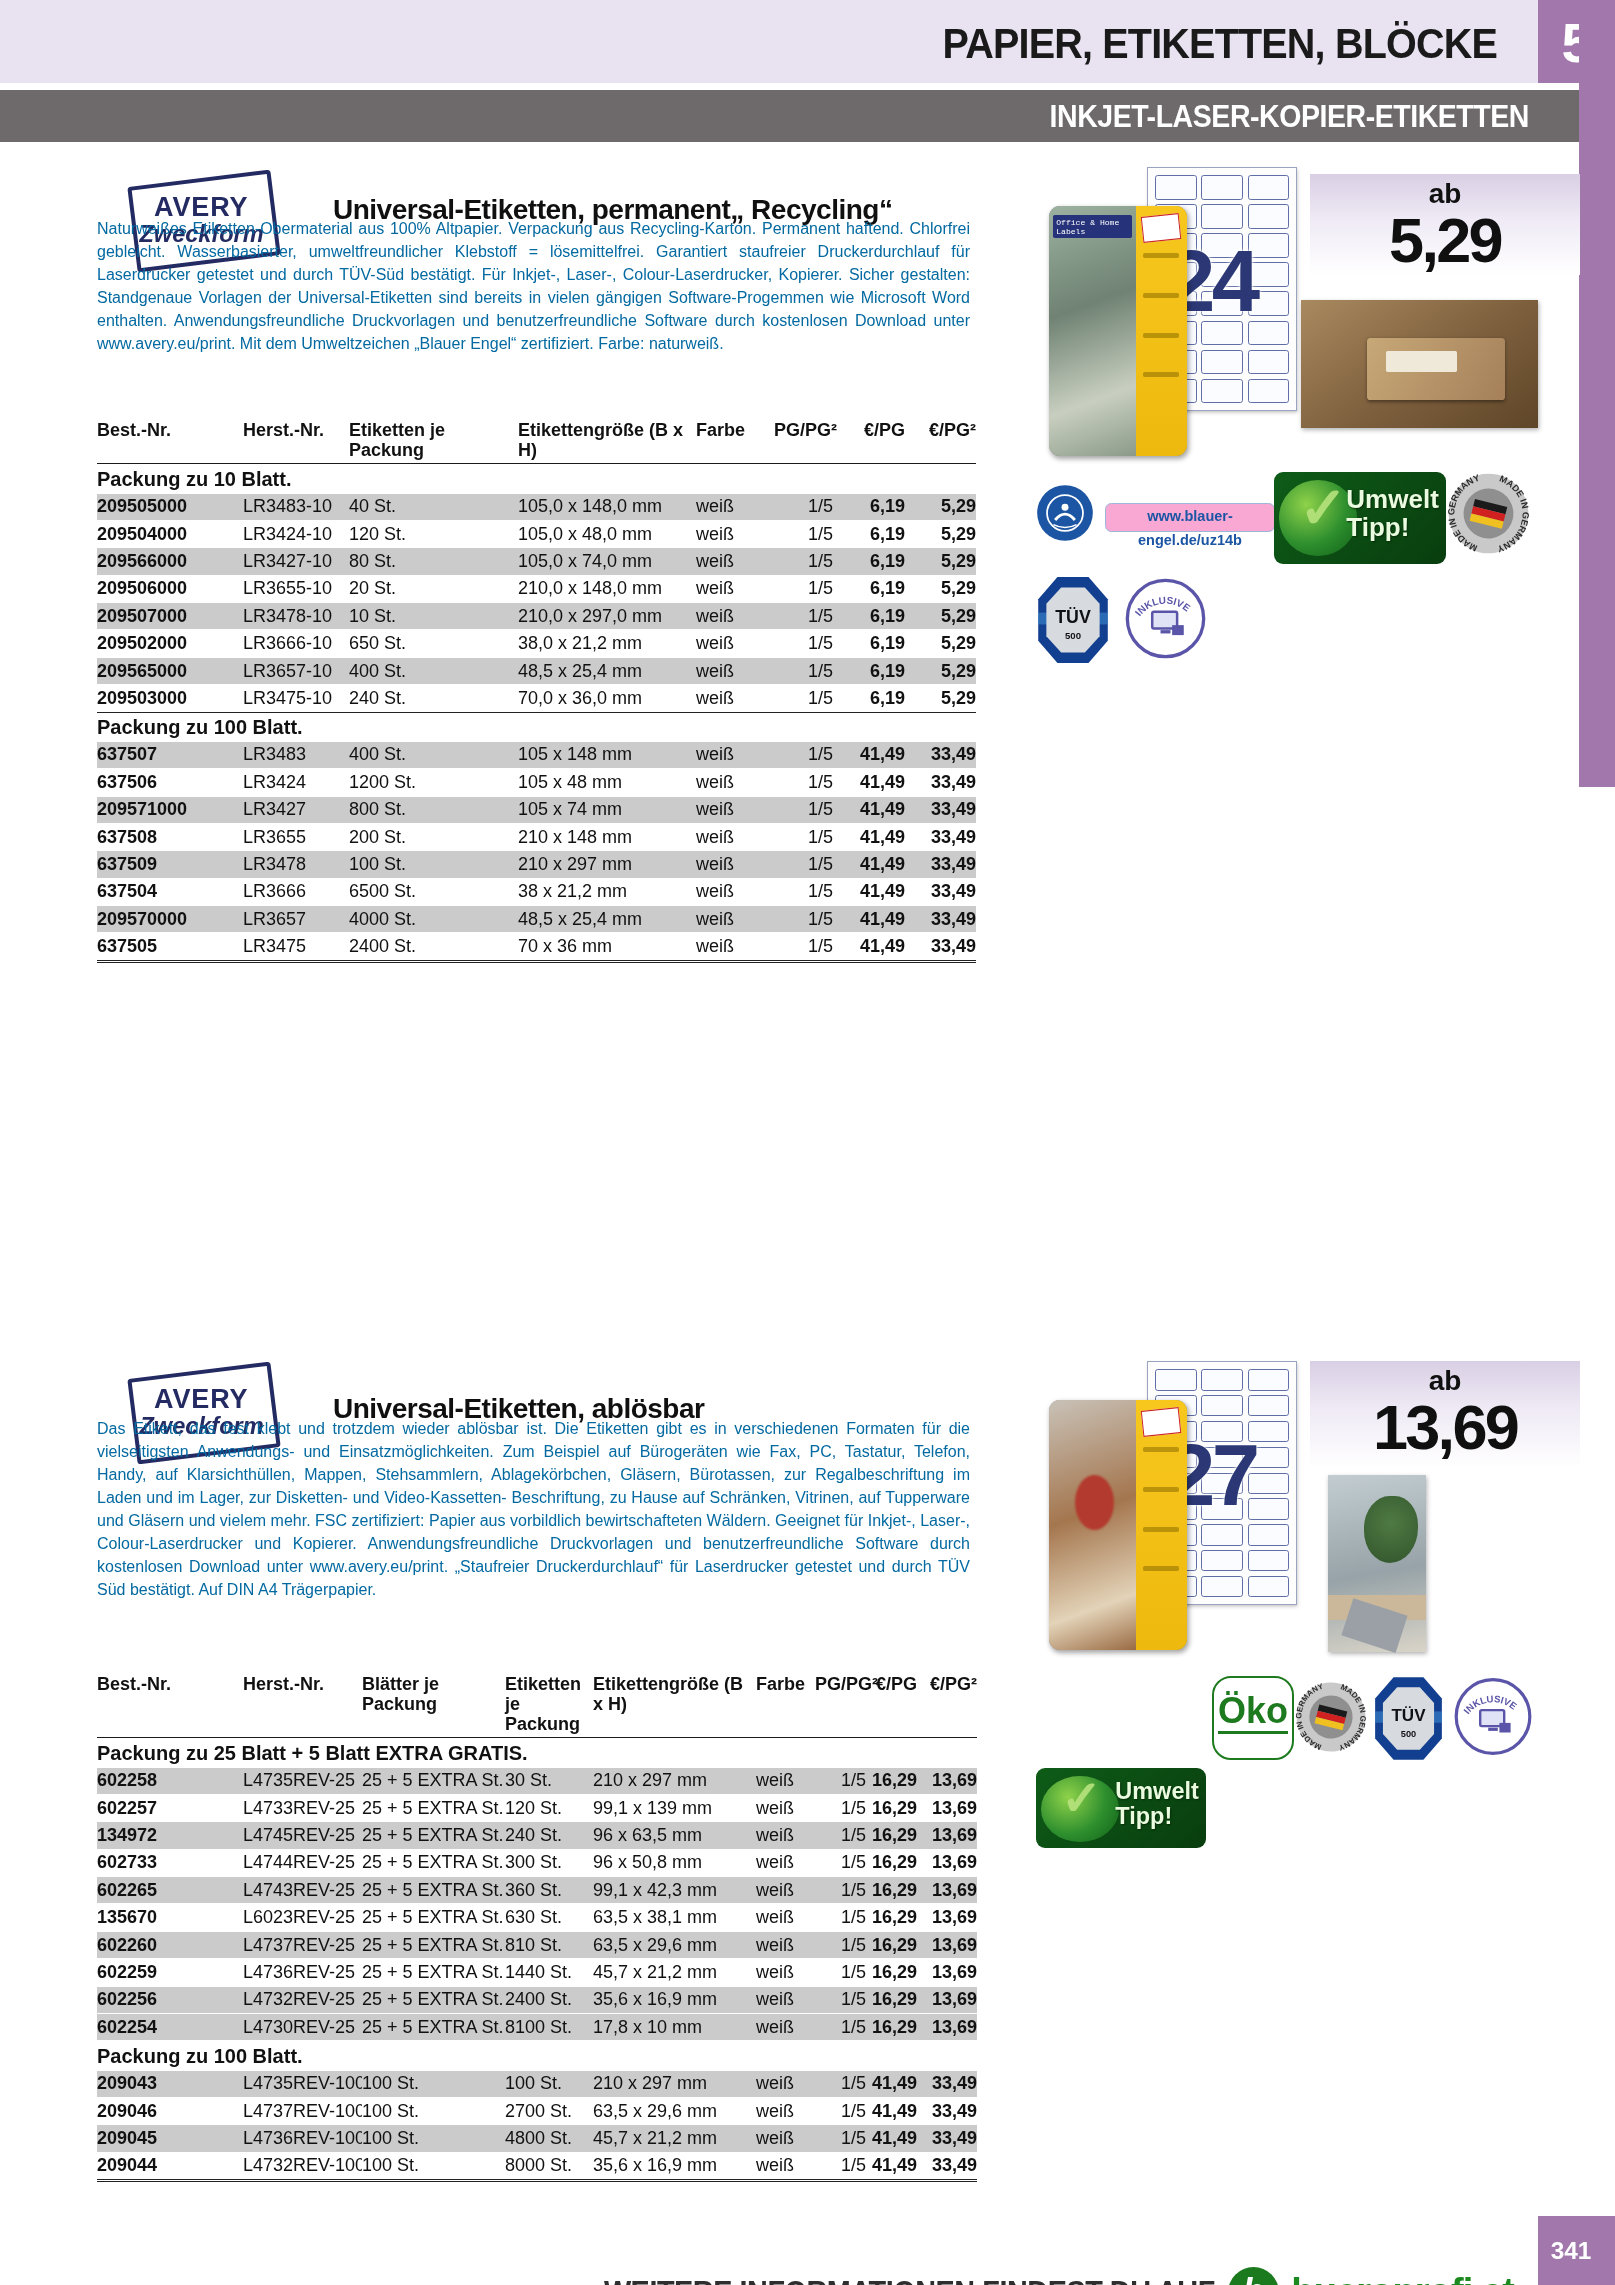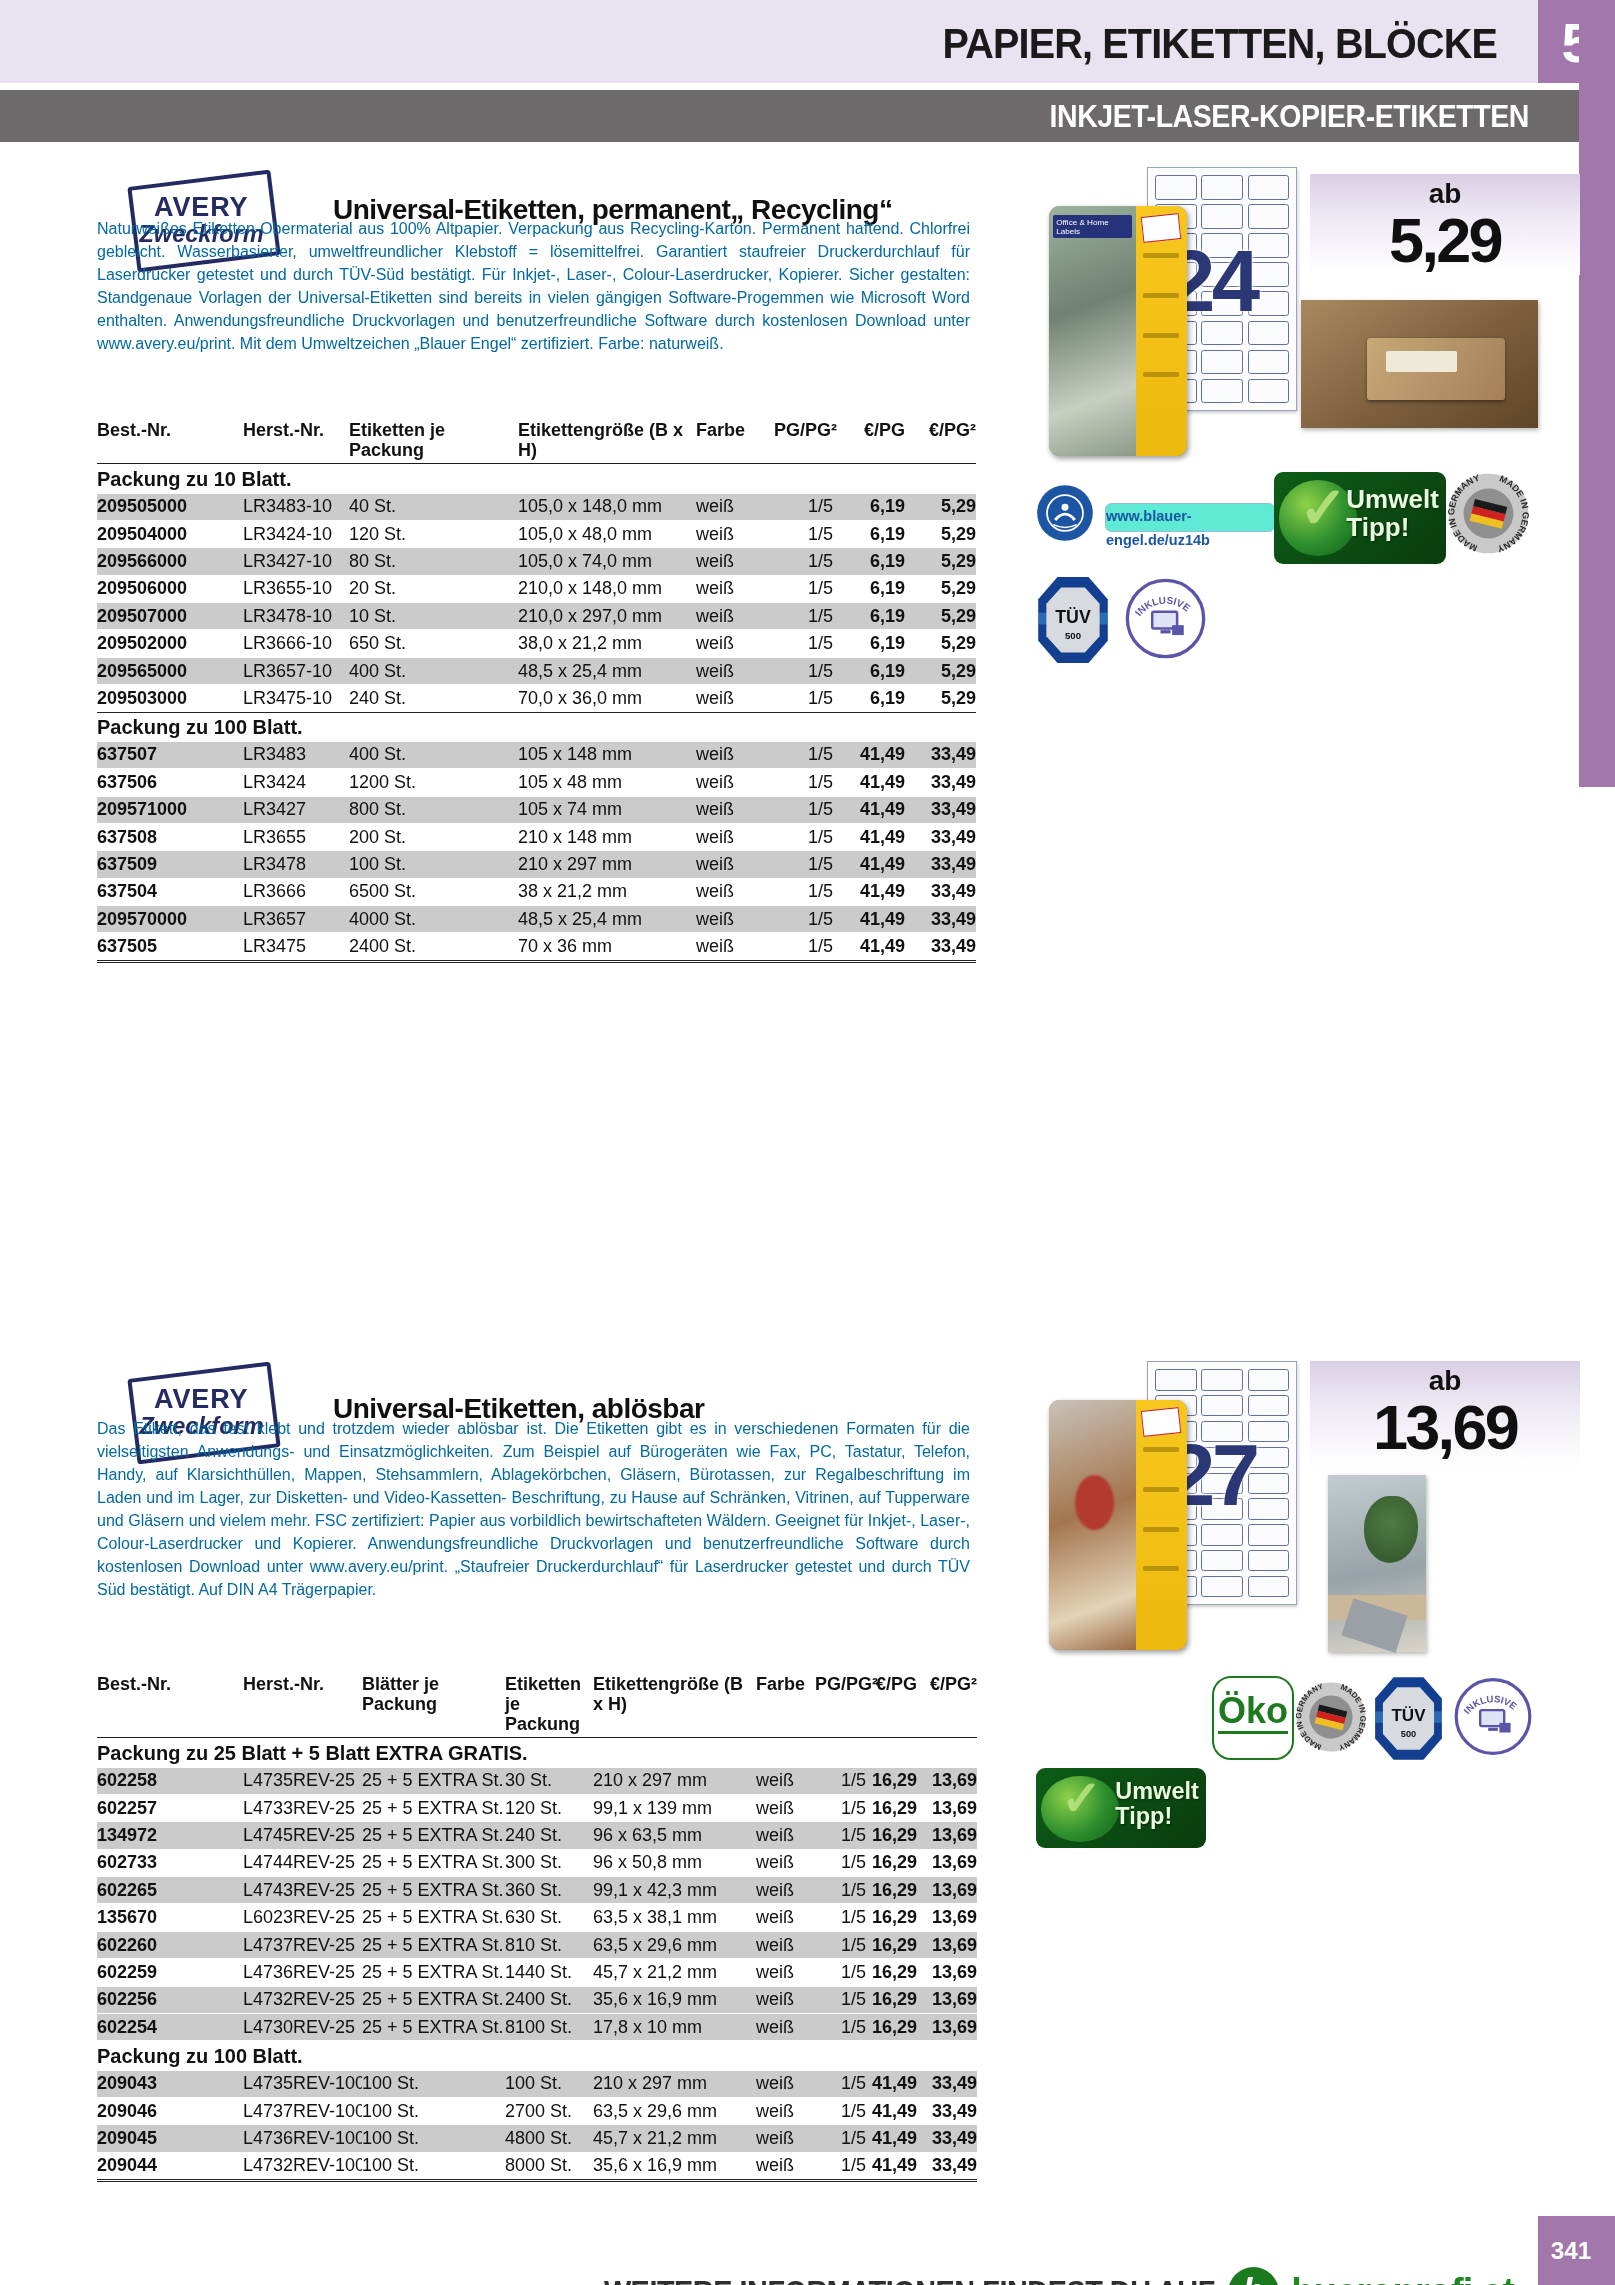--- a/index.html
+++ b/index.html
@@ -41,21 +41,21 @@
   table.cat tbody tr.group-row:not(:first-child) td{border-top:1.8px solid #222;}
 
   
   .sheet{background:#fdfdfe;border:0.9px solid #9aa3c0;box-shadow:0.9px 1.8px 3.6px rgba(0,0,0,.25);padding:7.2px;}
   .sheet .grid{display:grid;grid-template-columns:repeat(3,1fr);gap:4.5px;width:100%;height:100%;box-sizing:border-box;}
   .sheet .grid div{border:1.8px solid #5f6ea6;border-radius:2.7px;background:#fbfcff;}
   .sheet-num{position:absolute;font-size:87px;font-weight:bold;color:#2b3875;letter-spacing:-3.6px;
       text-shadow:0 0 5.4px #fff,0 0 1.8px #fff;}
   .pkg{border-radius:11px;overflow:hidden;display:flex;box-shadow:1.8px 2.7px 5.4px rgba(0,0,0,.35);background:#888;}
   .pkg .photo-area{flex:1;position:relative;}
-  .pkg .photo-area.p1{background:linear-gradient(160deg,#9db2a0 0%,#6f8273 40%,#c8cfc0 75%,#8b9a88 100%);}
+  .pkg .photo-area.p1{background:linear-gradient(160deg,#9db2a0 0%,#6f8273 40%,#c8cfc0 75%,#8b9a88 100%);font-family:Liberation Mono, monospace;}
   .pkg .photo-area.p2{background:linear-gradient(160deg,#c9c2b8 0%,#a4764e 45%,#e3d3b8 80%,#9a6b44 100%);}
   .pkg .pkg-label{position:absolute;left:3.6px;top:9px;right:3.6px;background:#26337a;color:#fff;font-size:8.1px;
       line-height:9px;padding:2.7px 3.6px;border-radius:1.8px;}
   .pkg .red-blob{position:absolute;left:30%;top:30%;width:45%;height:22%;background:#b33a2e;border-radius:50%;
       filter:blur(0.9px);}
   .pkg .stripe{width:51px;background:linear-gradient(180deg,#f7c71d,#eeb90f);position:relative;}
   .pkg .stripe .mark{position:absolute;left:6.3px;top:9px;width:36px;height:23.5px;background:#fff;border:1.8px solid #c22;
       transform:rotate(-6deg);font-size:6.3px;color:#242b63;font-weight:bold;text-align:center;line-height:11px;}
   .pkg .stripe i{position:absolute;left:7.2px;width:36px;height:4.5px;background:#8a6d00;opacity:.55;border-radius:1.8px;}
   .pkg .hang{position:absolute;top:-8.1px;left:38%;width:31px;height:16.3px;background:#b9b9b9;border-radius:7.2px 7.2px 0 0;}
@@ -66,22 +66,22 @@
   .photo-desk{background:linear-gradient(170deg,#c3cdd1 0%,#97a3a8 55%,#d9d4c8 100%);box-shadow:0.9px 1.8px 4.5px rgba(0,0,0,.3);}
   .photo-desk .plant{position:absolute;right:8%;top:12%;width:55%;height:38%;background:radial-gradient(circle at 50% 40%,#4f7a43,#31542c);border-radius:50% 45% 55% 50%;}
   .photo-desk .desk{position:absolute;left:0;bottom:18%;width:100%;height:14%;background:#cbb89a;}
   .photo-desk .card{position:absolute;left:18%;bottom:4%;width:58%;height:22%;background:#9aa0a6;transform:rotate(18deg);}
 
   .price-badge{background:linear-gradient(180deg,#d9cfe4 0%,#efeaf5 45%,#ffffff 100%);text-align:center;}
   .price-badge .ab{font-size:28px;font-weight:bold;color:#101010;line-height:31px;padding-top:3.6px;}
   .price-badge .val{font-size:63px;font-weight:bold;color:#101010;letter-spacing:-2.7px;line-height:63px;}
 
   
-  .urlbox{border:1.8px solid #9db7d8;border-radius:6.3px;background:#5eead4;color:#1c55a3;font-size:14.5px;font-weight:bold;
-      text-align:left;line-height:24.4px;}
+  .urlbox{border:1.8px solid #9db7d8;border-radius:6.3px;background:#f9a8d4;color:#1c55a3;font-size:14.5px;font-weight:bold;
+      text-align:center;line-height:24.4px;}
   .umwelt{background:linear-gradient(135deg,#0e5c18,#093d0e);border-radius:9px;position:relative;overflow:hidden;}
   .umwelt .globe{position:absolute;left:5.4px;top:8.1px;width:78%;height:82%;max-width:78px;border-radius:50%;
       background:radial-gradient(circle at 35% 32%,#8fd24a,#2e8f2e 55%,#0f5f16);}
   .umwelt .check{position:absolute;left:25px;top:1.8px;font-size:58px;color:#b7e37e;opacity:.9;font-weight:bold;}
   .umwelt .txt{position:absolute;right:7.2px;top:12.7px;text-align:left;color:#eafbe0;font-weight:bold;font-size:26px;
       line-height:28px;text-shadow:0.9px 0.9px 1.8px #052b07;}
   .umwelt.small .txt{font-size:23.5px;line-height:25px;top:11px;}
   .umwelt.small .check{font-size:49px;}
   .oeko{background:#fff;border:2.7px solid #1e7a1e;border-radius:9px;text-align:center;}
   .oeko span{display:inline-block;margin-top:12.7px;font-size:36px;font-weight:bold;color:#1e7a1e;border-bottom:3.6px solid #1e7a1e;line-height:40px;}

